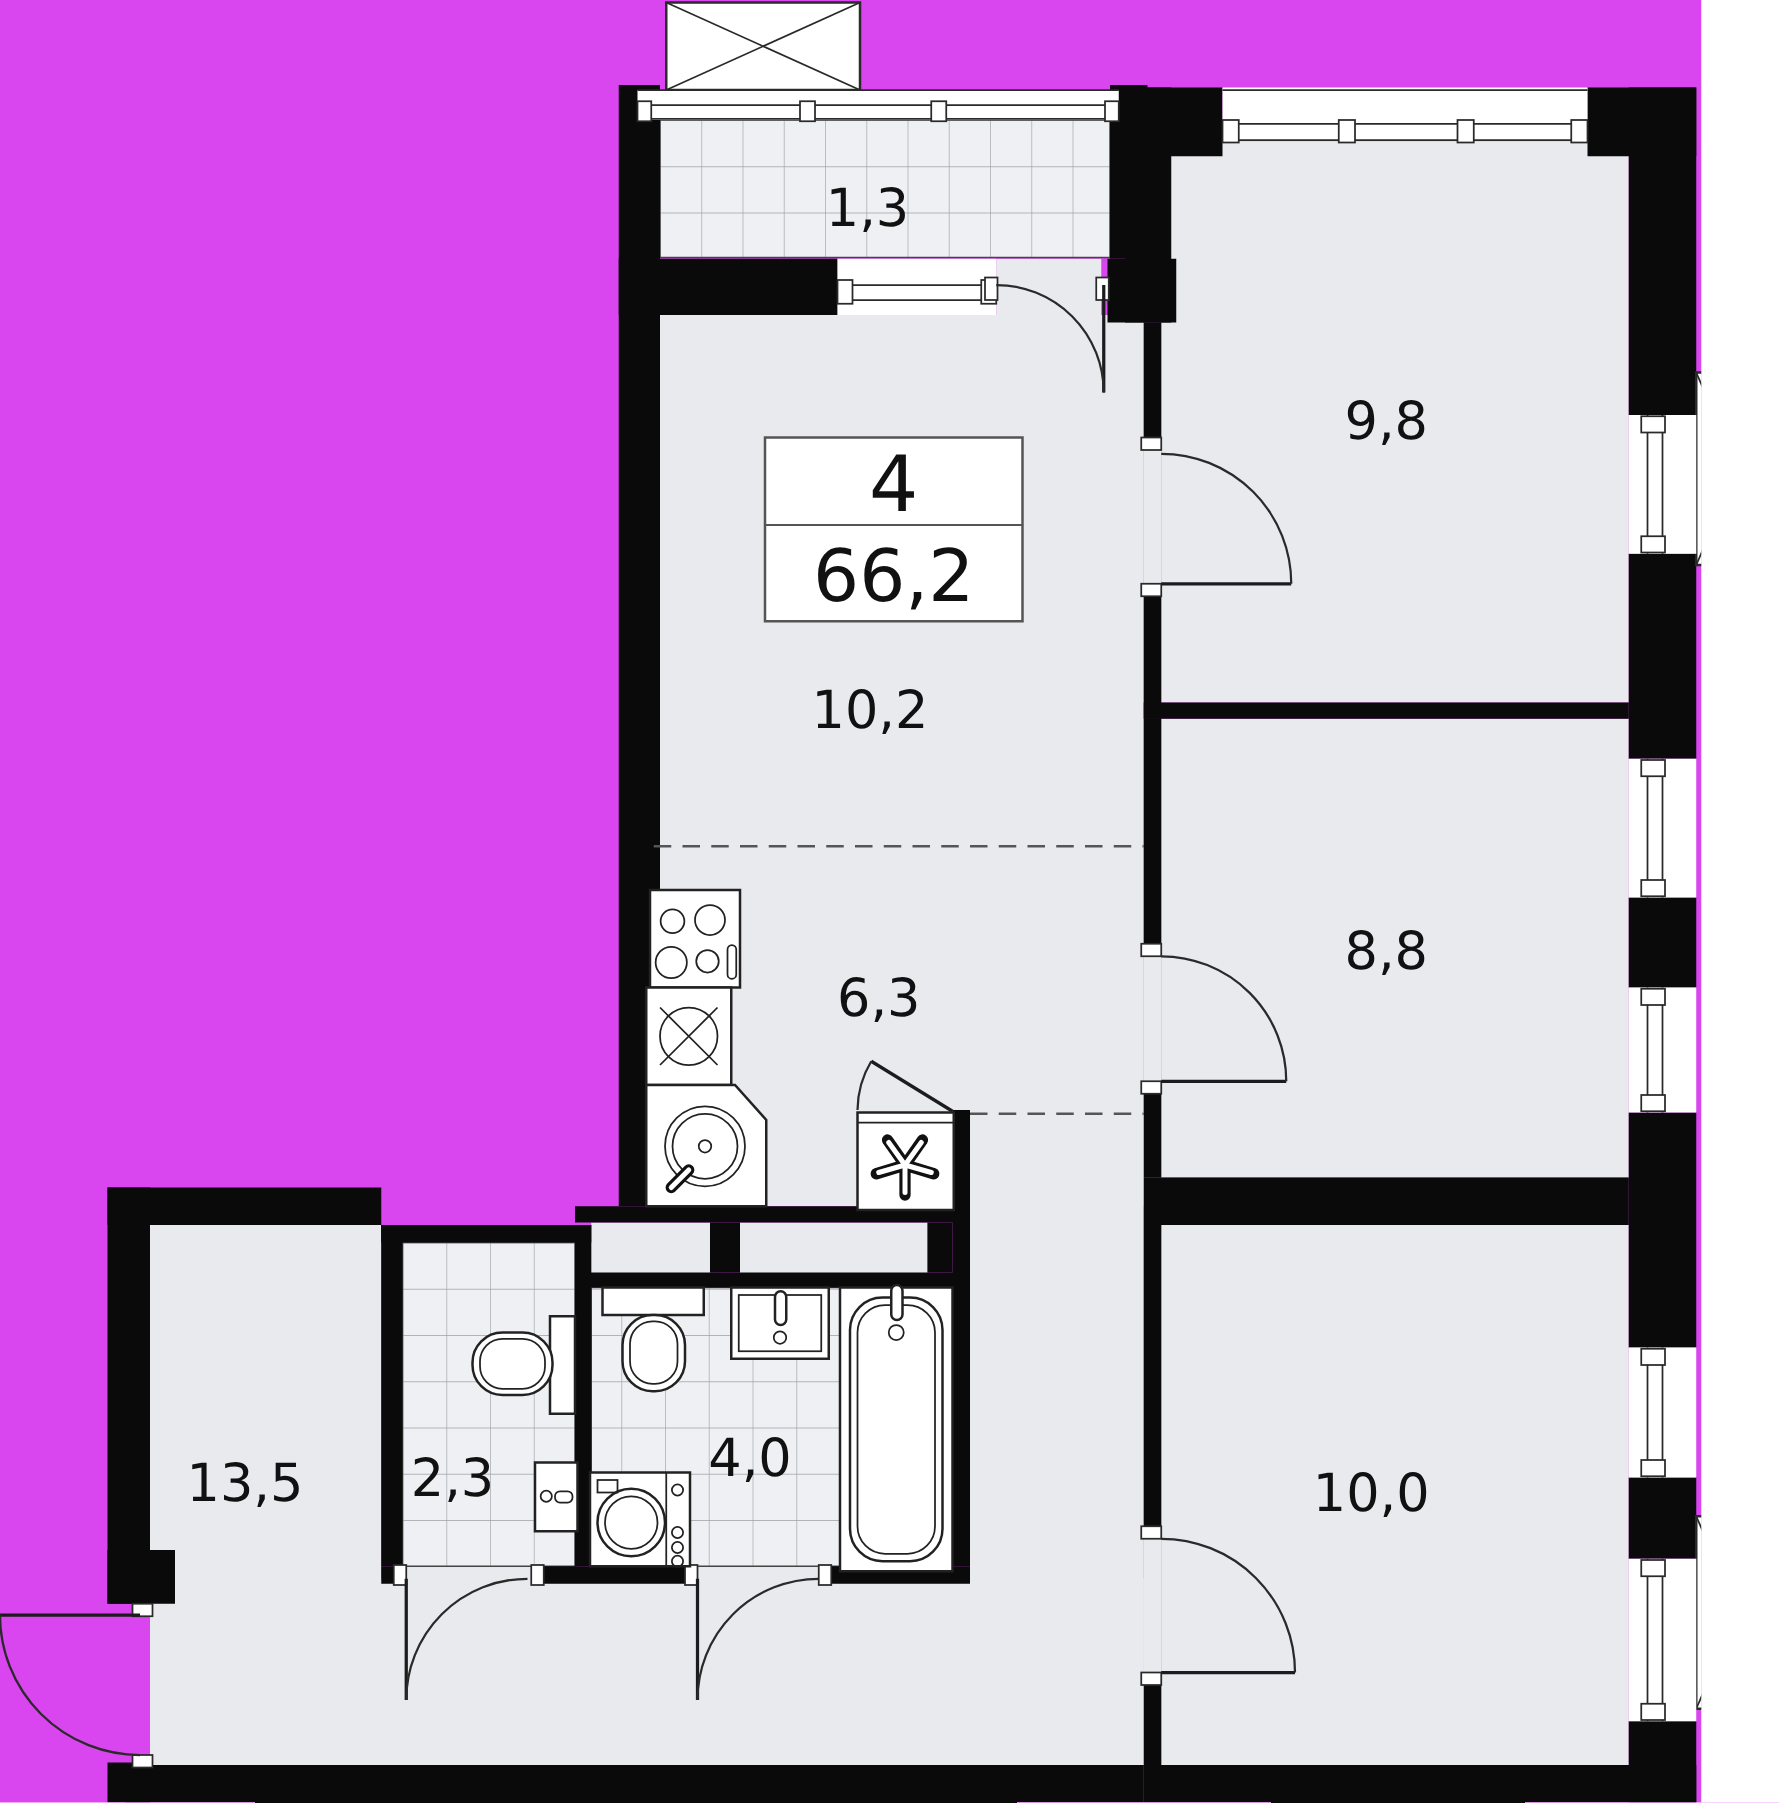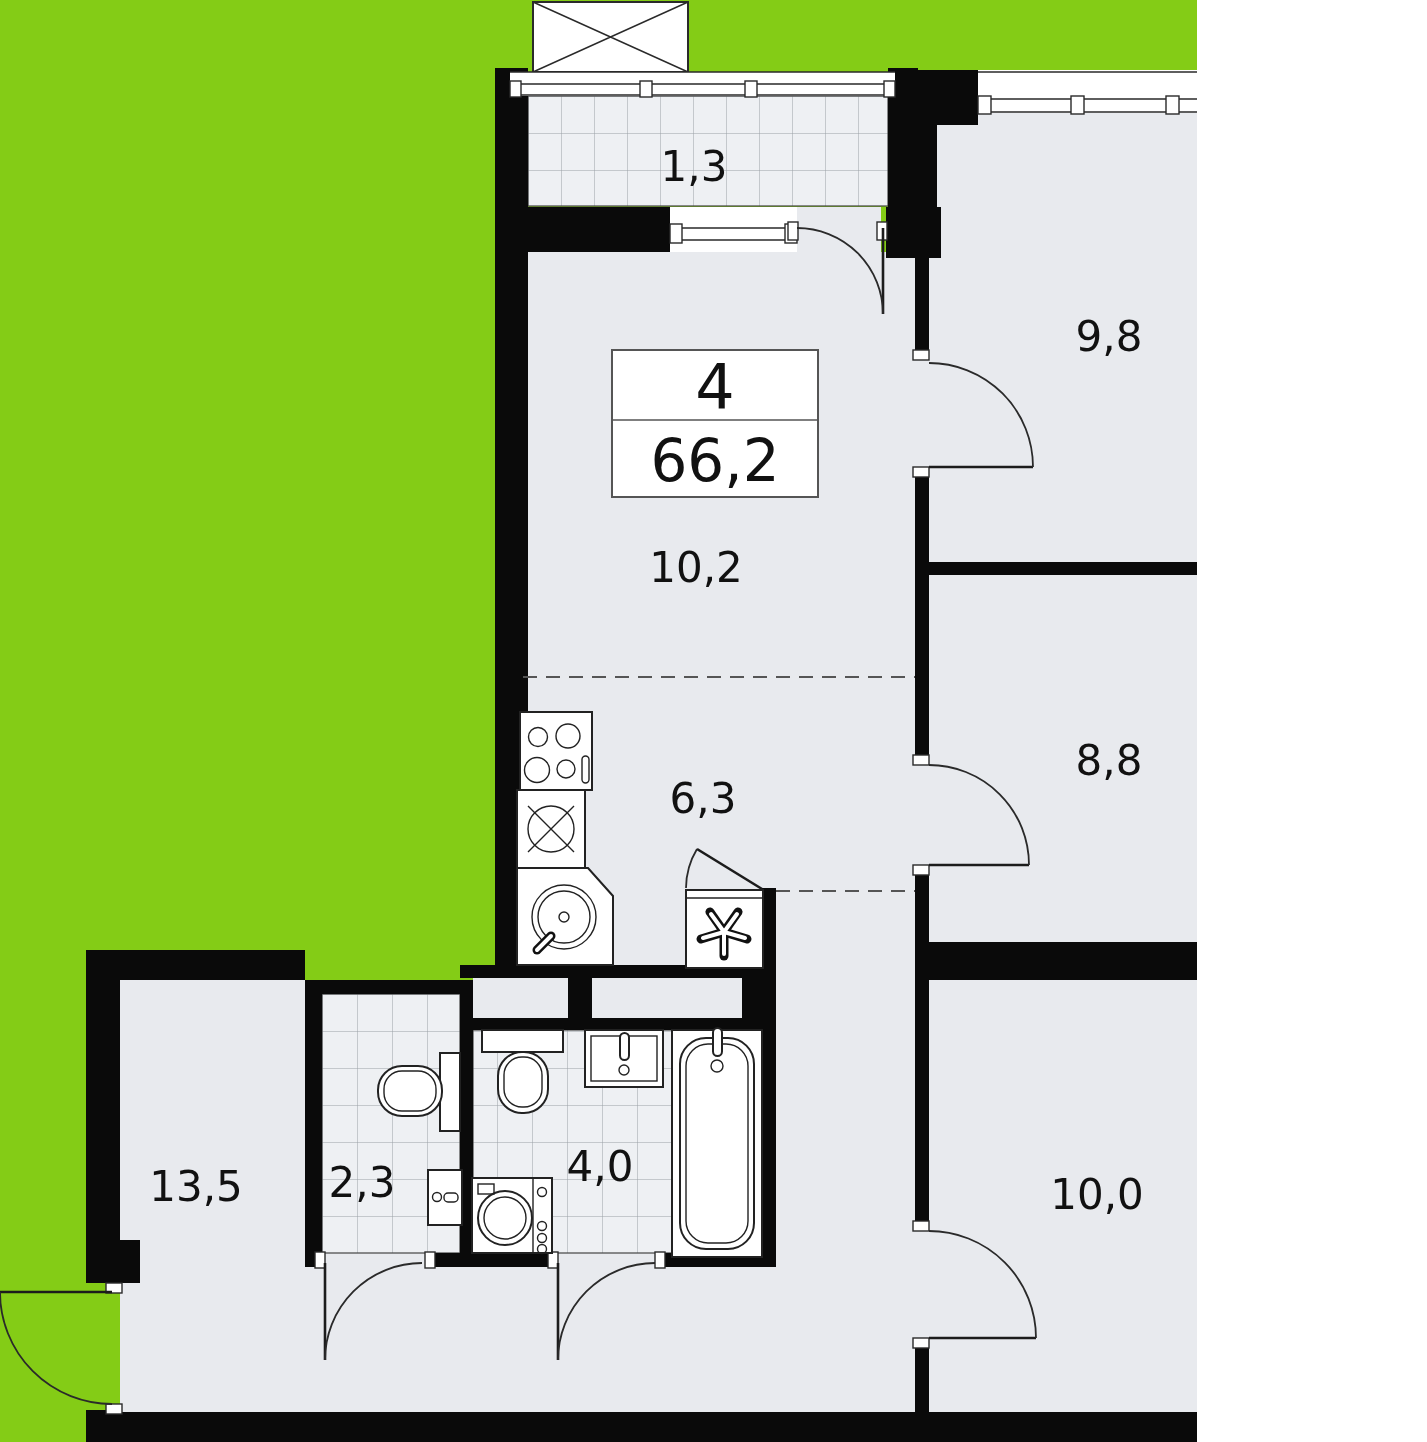--- a/index.html
+++ b/index.html
@@ -1,16 +1,16 @@
 <!DOCTYPE html>
 <html><head>
 <meta charset="utf-8">
 <style>
   html,body{margin:0;padding:0;background:#fff;}
-  .canvas{position:relative;width:1197px;height:1442px;background:#84cc16;overflow:hidden;}
+  .canvas{position:relative;width:1361px;height:1442px;background:#d946ef;overflow:hidden;}
   svg{display:block;width:1427px;height:1442px;}
   .wall{fill:#0a0a0a;stroke:none;}
   .flr{fill:#e8eaee;stroke:none;}
   .tile{stroke:#444;stroke-width:1.2;}
   .wh{fill:#ffffff;stroke:#2a2a2a;stroke-width:2;}
   .wh1{fill:#ffffff;stroke:#2a2a2a;stroke-width:1.4;}
   .ln1{stroke:#2a2a2a;stroke-width:1.4;fill:none;}
   .leaf{stroke:#1c1c1c;stroke-width:2.6;fill:none;}
   .arc{stroke:#2a2a2a;stroke-width:1.8;fill:none;}
   .dash{stroke:#555;stroke-width:2;fill:none;stroke-dasharray:14 9;}

